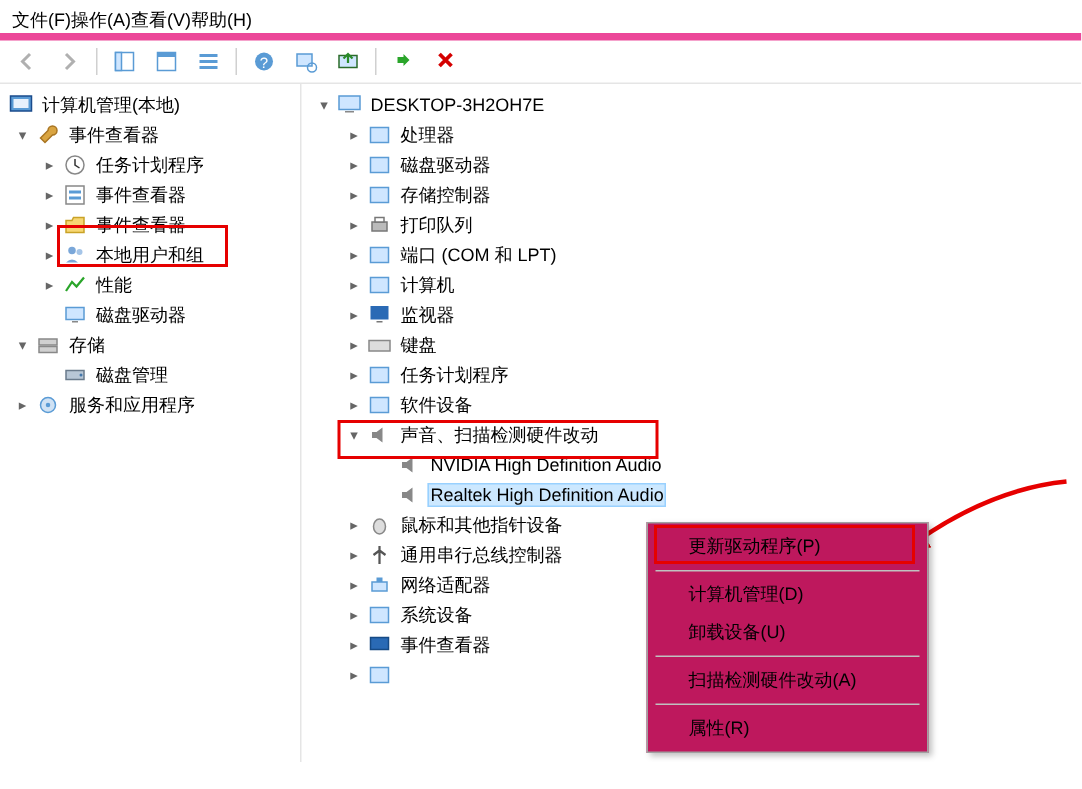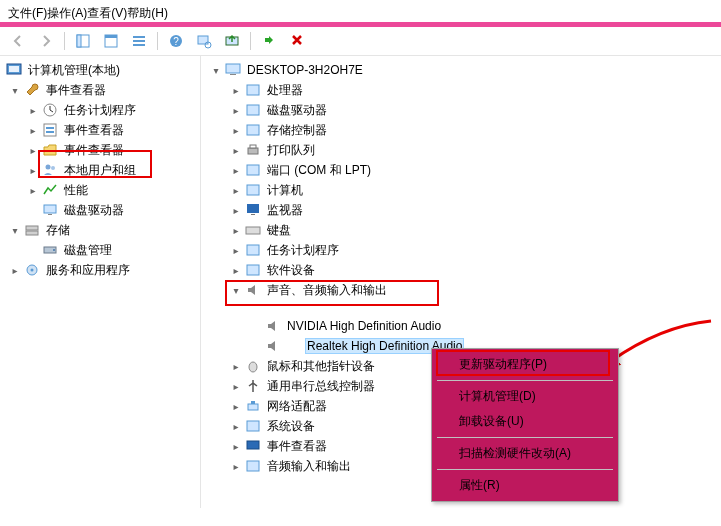--- a/index.html
+++ b/index.html
@@ -11,21 +11,21 @@
   .toolbar{height:28px;display:flex;align-items:center;padding:0 6px;gap:4px;border-bottom:1px solid #e5e5e5;}
   .tool-btn{width:22px;height:22px;display:flex;align-items:center;justify-content:center;border:1px solid transparent;}
   .tool-sep{width:1px;height:18px;background:#d0d0d0;margin:0 2px;}
   .body{display:flex;height:calc(526px - 24px - 22px - 28px);}
   .left-pane{width:200px;border-right:1px solid #e5e5e5;overflow:auto;padding-top:4px;}
   .right-pane{flex:1;overflow:auto;padding-top:4px;position:relative;}
   .tree-row{display:flex;align-items:center;height:20px;padding-left:4px;white-space:nowrap;}
   .expander{width:14px;height:14px;display:flex;align-items:center;justify-content:center;font-size:10px;color:#666;cursor:pointer;}
   .node-icon{width:16px;height:16px;margin:0 4px 0 2px;display:flex;align-items:center;justify-content:center;flex-shrink:0;}
   .node-label{padding:1px 2px;}
-  .selected{background:#cce8ff;border:1px solid #99d1ff;padding:0 1px;margin-left:20px;}
+  .selected{background:#cce8ff;border:1px solid #99d1ff;padding:0 1px;}
   .highlight-box{position:absolute;border:2px solid #e60000;pointer-events:none;}
   .context-menu{position:absolute;background:#be185d;border:1px solid #a0a0a0;box-shadow:2px 2px 4px rgba(0,0,0,.25);padding:3px;min-width:180px;z-index:20;}
   .ctx-item{padding:4px 20px 4px 24px;cursor:default;}
   .ctx-sep{height:1px;background:#c0c0c0;margin:3px 2px;}
   
   .arrow{position:absolute;pointer-events:none;}
   
   svg{width:16px;height:16px;}
   .red-x svg{width:12px;height:12px;}
   .green-arrow svg{width:12px;height:12px;}
@@ -327,39 +327,39 @@
           </div>
         </div>
 
     <div class="tree-row" style="padding-left:28px">
       <span class="expander">▾</span>
       <span class="node-icon">
             <svg viewBox="0 0 16 16">
               <path d="M3 6 L6 6 L10 3 L10 13 L6 10 L3 10 Z" fill="#888"></path>
             </svg>
           </span>
-      <span class="node-label">声音、音频输入和输出</span>
+      <span class="node-label">声音、扫描检测硬件改动</span>
     </div>
     <div id="sound-children">
-          <div class="tree-row" style="padding-left: 48px; margin-top: 16px;">
-            <span style="width: 14px; display: inline-block;"></span>
-            <span class="node-icon">
-              <svg viewBox="0 0 16 16">
-                <path d="M3 6 L6 6 L10 3 L10 13 L6 10 L3 10 Z" fill="#888"></path>
-              </svg>
-            </span>
-            <span class="node-label">NVIDIA High Definition Audio</span>
-          </div>
           <div class="tree-row" style="padding-left: 48px;">
             <span style="width: 14px; display: inline-block;"></span>
             <span class="node-icon">
               <svg viewBox="0 0 16 16">
                 <path d="M3 6 L6 6 L10 3 L10 13 L6 10 L3 10 Z" fill="#888"></path>
               </svg>
             </span>
+            <span class="node-label">NVIDIA High Definition Audio</span>
+          </div>
+          <div class="tree-row" style="padding-left: 48px;">
+            <span style="width: 14px; display: inline-block;"></span>
+            <span class="node-icon">
+              <svg viewBox="0 0 16 16">
+                <path d="M3 6 L6 6 L10 3 L10 13 L6 10 L3 10 Z" fill="#888"></path>
+              </svg>
+            </span>
             <span class="node-label selected">Realtek High Definition Audio</span>
           </div>
         </div>
     <div id="right-after">
           <div class="tree-row" style="padding-left: 28px;">
             <span class="expander">▸</span>
             <span class="node-icon">
               <svg viewBox="0 0 16 16">
                 <ellipse cx="8" cy="9" rx="4" ry="5" fill="#ddd" stroke="#888"></ellipse>
               </svg>
@@ -403,21 +403,20 @@
             </span>
             <span class="node-label">事件查看器</span>
           </div>
           <div class="tree-row" style="padding-left: 28px;">
             <span class="expander">▸</span>
             <span class="node-icon">
               <svg viewBox="0 0 16 16">
                 <rect x="2" y="3" width="12" height="10" fill="#cfe6ff" stroke="#5a9bd5"></rect>
               </svg>
             </span>
-            <span class="node-label">音频输入和输出</span>
           </div>
         </div>
 
     <div class="highlight-box" style="left:24px;top:224px;width:210px;height:22px;"></div>
 
     <div class="context-menu" style="left:230px;top:292px;">
       <div class="ctx-item">更新驱动程序(P)</div>
       <div class="ctx-sep"></div>
       <div class="ctx-item">计算机管理(D)</div>
       <div class="ctx-item">卸载设备(U)</div>

